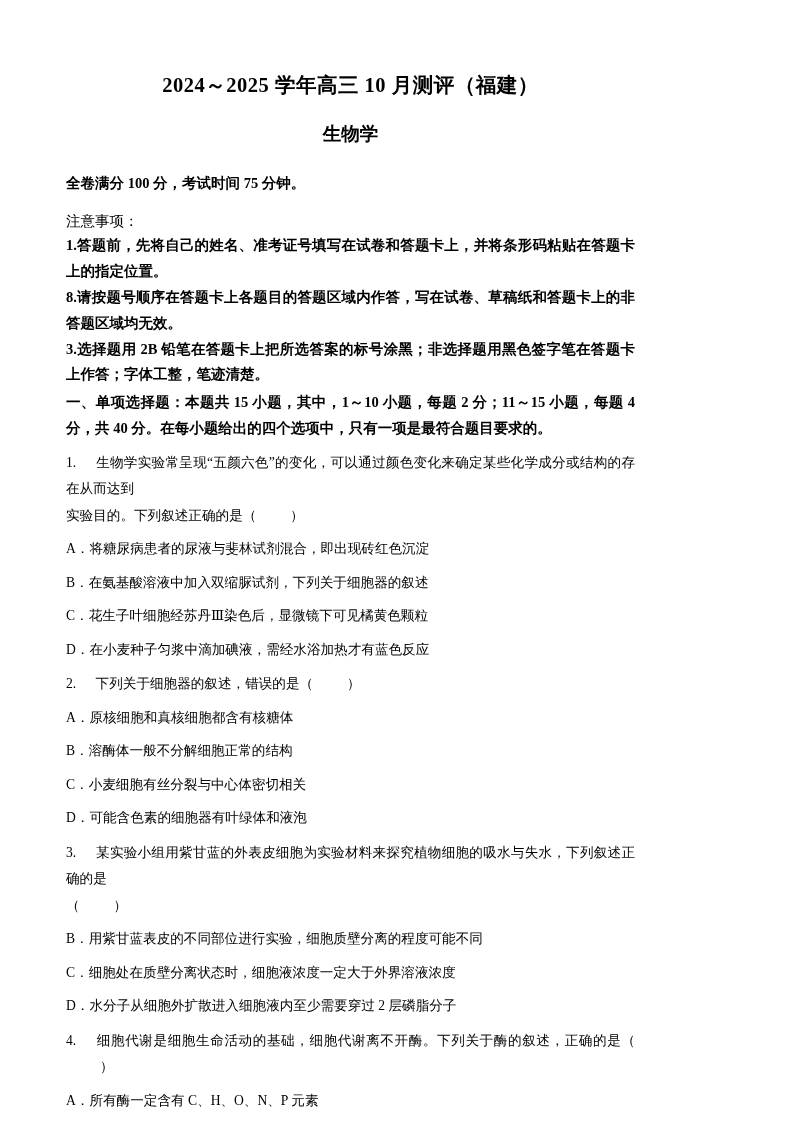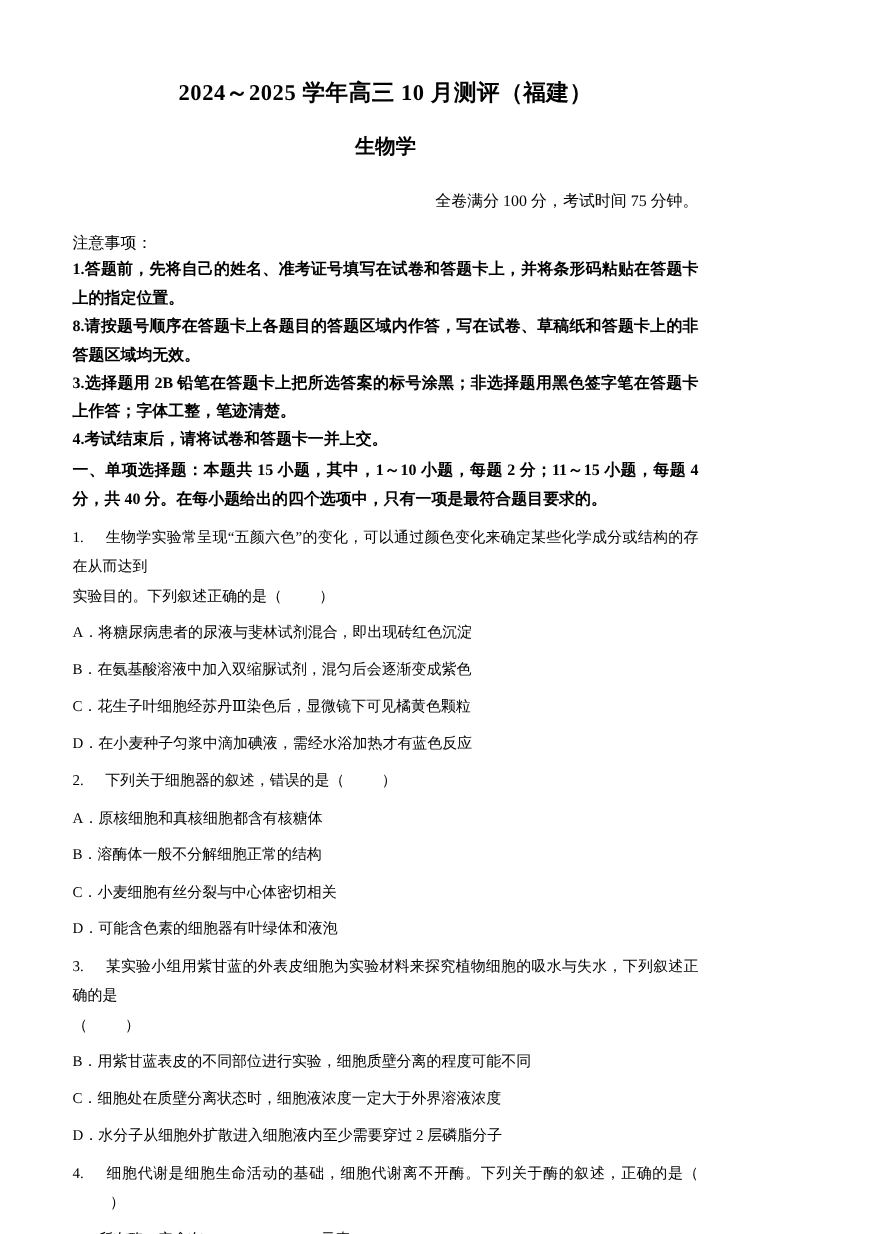--- a/index.html
+++ b/index.html
@@ -30,23 +30,23 @@
     line-height: 1.5;
   }
   .doc-subject {
     text-align: center;
     font-size: 18.5px;
     font-weight: bold;
     margin: 20px 0 0 0;
     line-height: 1.5;
   }
   .doc-score {
-    text-align: right;
+    text-align: left;
     font-size: 14.5px;
-    font-weight: normal;
+    font-weight: bold;
     margin: 24px 0 0 0;
     line-height: 1.5;
   }
   .notice-head {
     font-size: 14.5px;
     margin: 16px 0 0 0;
     line-height: 1.6;
   }
   .notice-item {
     font-size: 14.5px;
@@ -95,33 +95,32 @@
 
   <div class="doc-subject">生物学</div>
 
   <div class="doc-score">全卷满分 100 分，考试时间 75 分钟。</div>
 
   <div class="notice-head">注意事项：</div>
 
   <p class="notice-item">1.答题前，先将自己的姓名、准考证号填写在试卷和答题卡上，并将条形码粘贴在答题卡上的指定位置。</p>
   <p class="notice-item">8.请按题号顺序在答题卡上各题目的答题区域内作答，写在试卷、草稿纸和答题卡上的非答题区域均无效。</p>
   <p class="notice-item">3.选择题用 2B 铅笔在答题卡上把所选答案的标号涂黑；非选择题用黑色签字笔在答题卡上作答；字体工整，笔迹清楚。</p>
-  <p class="notice-item">4.考试结束后，请将试卷和答题卡一并上交。</p>
 
   <p class="section-head">一、单项选择题：本题共 15 小题，其中，1～10 小题，每题 2 分；11～15 小题，每题 4 分，共 40 分。在每小题给出的四个选项中，只有一项是最符合题目要求的。</p>
 
   <p class="q-stem">
     <span>1.</span>
     <span class="indent"></span><span>生物学实验常呈现“五颜六色”的变化，可以通过颜色变化来确定某些化学成分或结构的存在从而达到</span>
   </p>
   <p class="q-stem cont">
     <span>实验目的。下列叙述正确的是（</span><span class="blank"></span><span>）</span>
   </p>
   <p class="q-opt">A．将糖尿病患者的尿液与斐林试剂混合，即出现砖红色沉淀</p>
-  <p class="q-opt">B．在氨基酸溶液中加入双缩脲试剂，混匀后会逐渐变成紫色</p>
+  <p class="q-opt">B．在氨基酸溶液中加入双缩脲试剂，下列关于细胞器的叙述</p>
   <p class="q-opt">C．花生子叶细胞经苏丹Ⅲ染色后，显微镜下可见橘黄色颗粒</p>
   <p class="q-opt">D．在小麦种子匀浆中滴加碘液，需经水浴加热才有蓝色反应</p>
 
   <p class="q-stem">
     <span>2.</span>
     <span class="indent"></span><span>下列关于细胞器的叙述，错误的是（</span><span class="blank"></span><span>）</span>
   </p>
   <p class="q-opt">A．原核细胞和真核细胞都含有核糖体</p>
   <p class="q-opt">B．溶酶体一般不分解细胞正常的结构</p>
   <p class="q-opt">C．小麦细胞有丝分裂与中心体密切相关</p>

